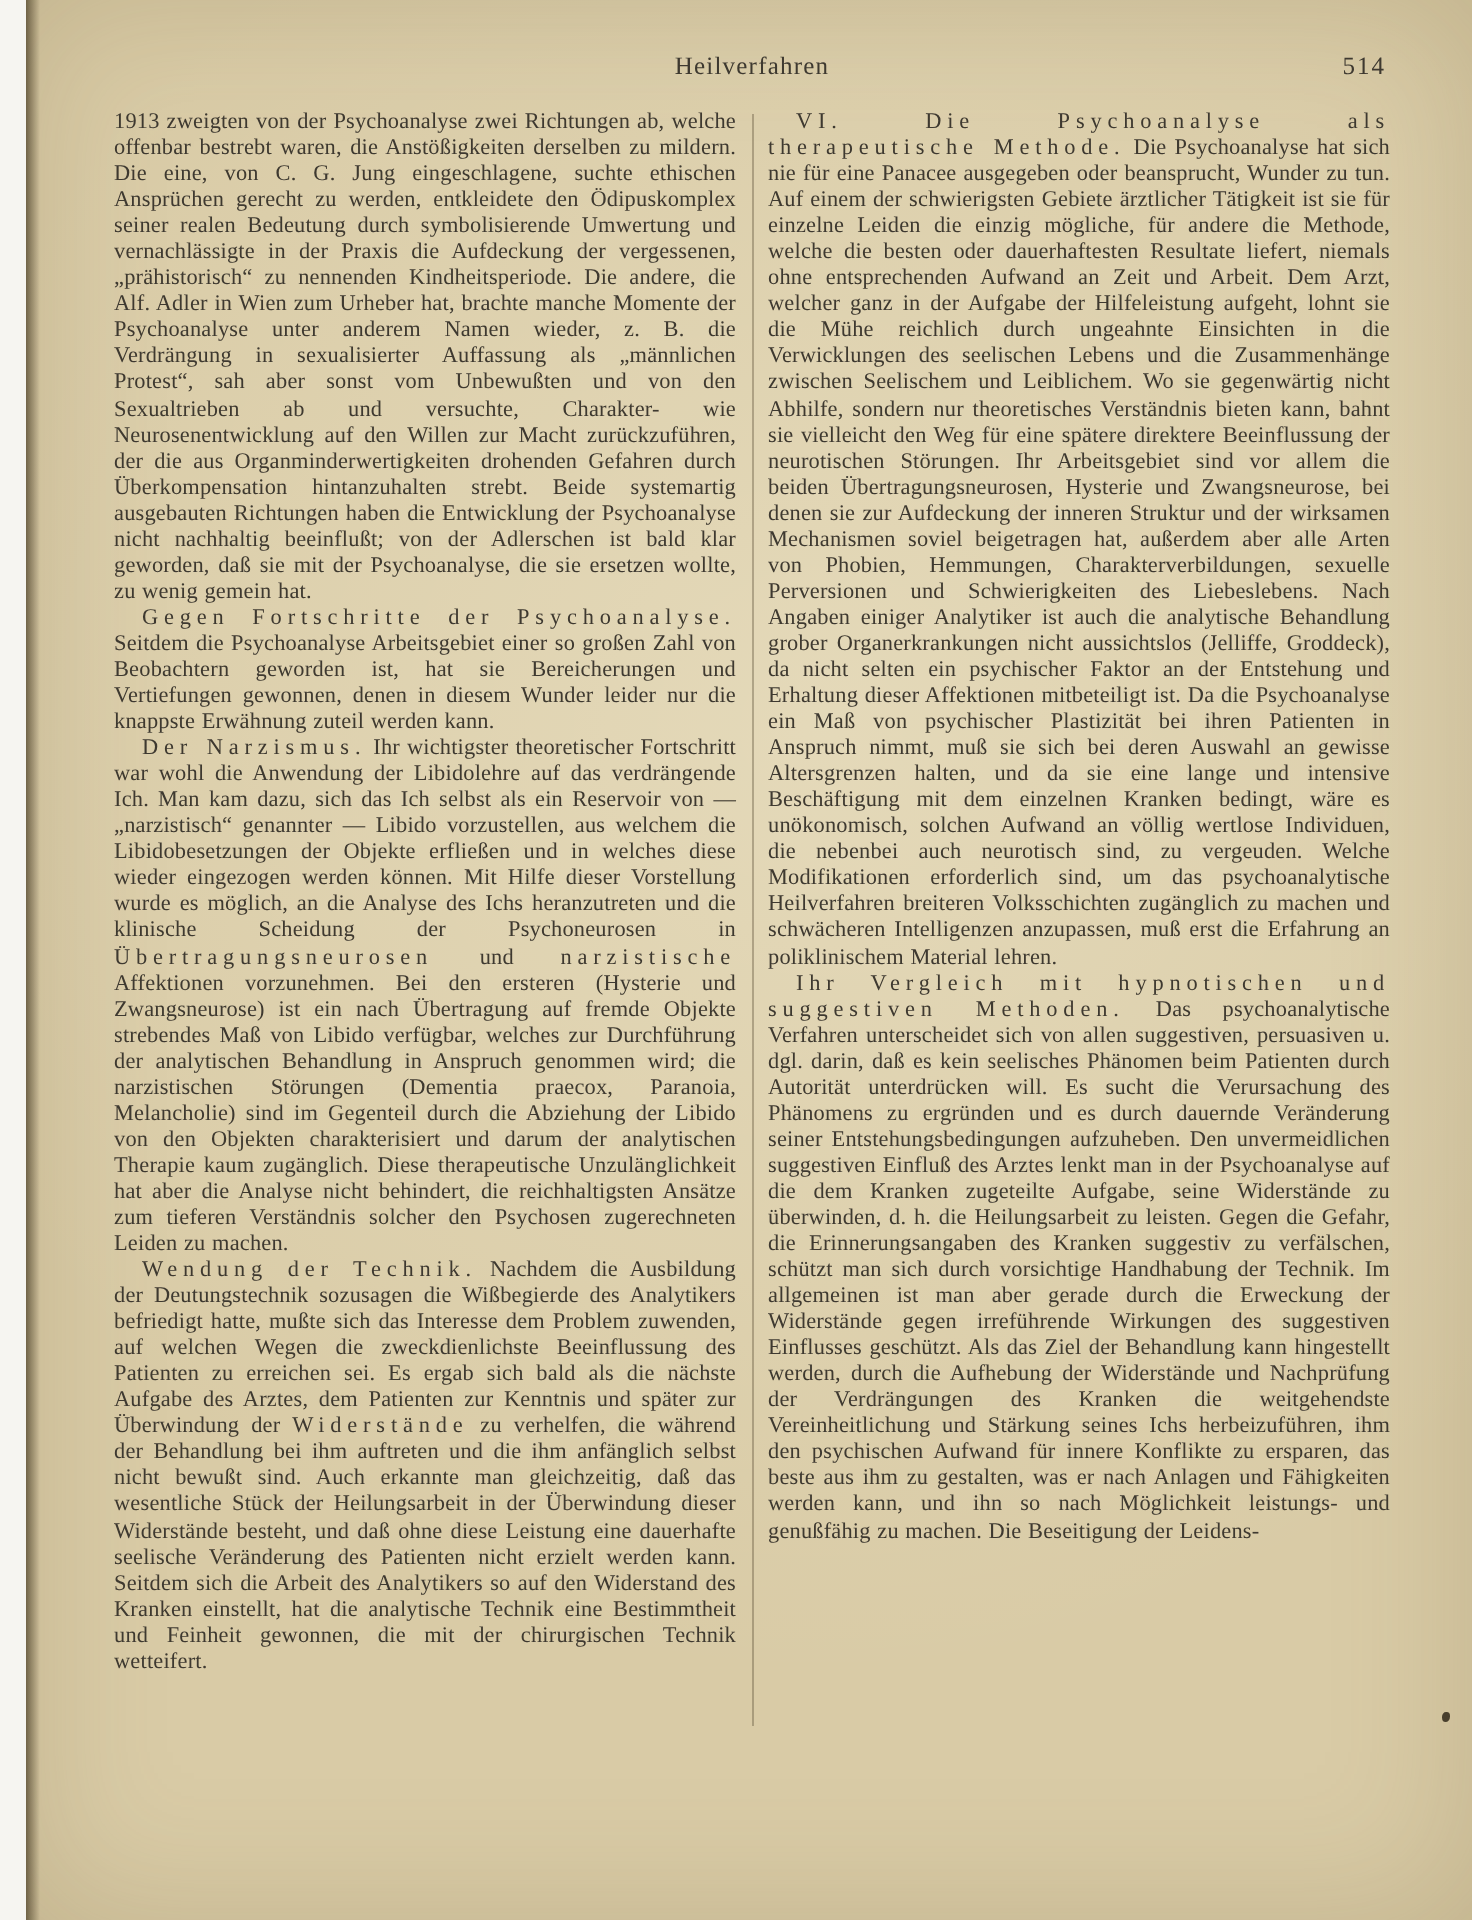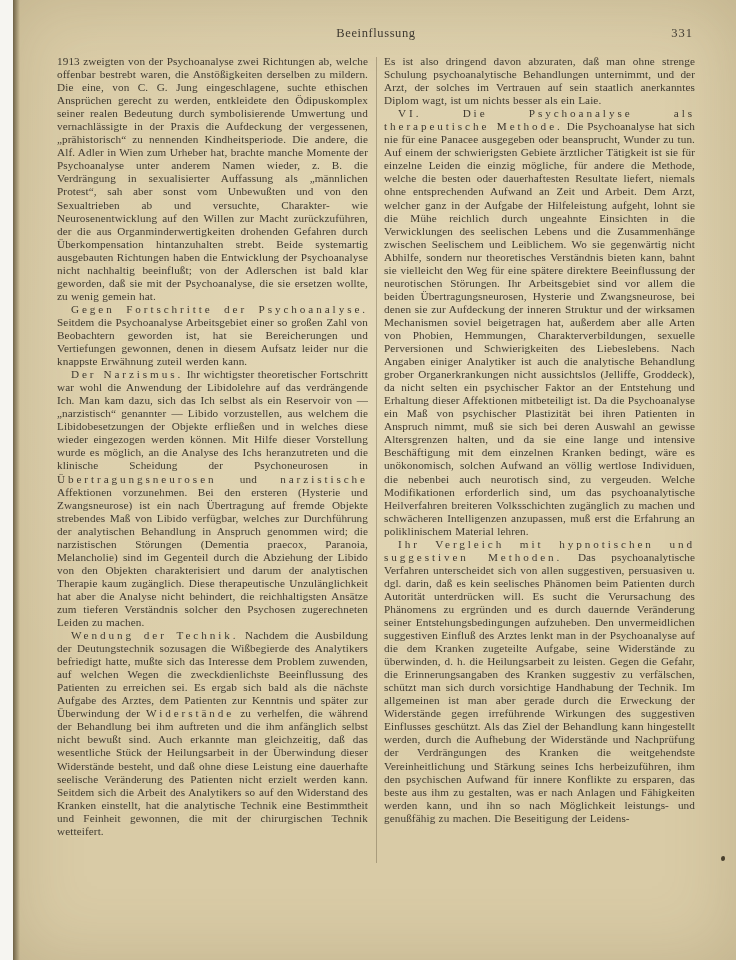--- a/index.html
+++ b/index.html
@@ -97,34 +97,33 @@
 </style>
 </head>
 <body>
 
 <div class="scan">
   <div class="paper">
     <div class="paper-edge"></div>
   </div>
 
   <div class="header">
-    <span class="title">Beeinflussung</span>
-    <span class="pagenum">331</span>
+    <span class="title">Heilverfahren</span>
+    <span class="pagenum">514</span>
   </div>
 
   <div class="divider"></div>
 
   <div class="cols">
     <div class="col">
         <p class=""><span>1913 zweigten von der Psychoanalyse zwei Richtungen ab, welche offenbar bestrebt waren, die Anstößigkeiten derselben zu mildern. Die eine, von C. G. Jung eingeschlagene, suchte ethischen Ansprüchen gerecht zu werden, entkleidete den Ödipuskomplex seiner realen Bedeutung durch symbolisierende Umwertung und vernachlässigte in der Praxis die Aufdeckung der vergessenen, „prähistorisch“ zu nennenden Kindheitsperiode. Die andere, die Alf. Adler in Wien zum Urheber hat, brachte manche Momente der Psychoanalyse unter anderem Namen wieder, z. B. die Verdrängung in sexualisierter Auffassung als „männlichen Protest“, sah aber sonst vom Unbewußten und von den Sexualtrieben ab und versuchte, Charakter- wie Neurosenentwicklung auf den Willen zur Macht zurückzuführen, der die aus Organminderwertigkeiten drohenden Gefahren durch Überkompensation hintanzuhalten strebt. Beide systemartig ausgebauten Richtungen haben die Entwicklung der Psychoanalyse nicht nachhaltig beeinflußt; von der Adlerschen ist bald klar geworden, daß sie mit der Psychoanalyse, die sie ersetzen wollte, zu wenig gemein hat.</span></p>
-        <p class="indent"><span class="sperr">Gegen Fortschritte der Psychoanalyse.</span><span> Seitdem die Psychoanalyse Arbeitsgebiet einer so großen Zahl von Beobachtern geworden ist, hat sie Bereicherungen und Vertiefungen gewonnen, denen in diesem Aufsatz leider nur die knappste Erwähnung zuteil werden kann.</span></p>
+        <p class="indent"><span class="sperr">Gegen Fortschritte der Psychoanalyse.</span><span> Seitdem die Psychoanalyse Arbeitsgebiet einer so großen Zahl von Beobachtern geworden ist, hat sie Bereicherungen und Vertiefungen gewonnen, denen in diesem Wunder leider nur die knappste Erwähnung zuteil werden kann.</span></p>
         <p class="indent"><span class="sperr">Der Narzismus.</span><span> Ihr wichtigster theoretischer Fortschritt war wohl die Anwendung der Libidolehre auf das verdrängende Ich. Man kam dazu, sich das Ich selbst als ein Reservoir von — „narzistisch“ genannter — Libido vorzustellen, aus welchem die Libidobesetzungen der Objekte erfließen und in welches diese wieder eingezogen werden können. Mit Hilfe dieser Vorstellung wurde es möglich, an die Analyse des Ichs heranzutreten und die klinische Scheidung der Psychoneurosen in </span><span class="sperr">Übertragungsneurosen</span><span> und </span><span class="sperr">narzistische</span><span> Affektionen vorzunehmen. Bei den ersteren (Hysterie und Zwangsneurose) ist ein nach Übertragung auf fremde Objekte strebendes Maß von Libido verfügbar, welches zur Durchführung der analytischen Behandlung in Anspruch genommen wird; die narzistischen Störungen (Dementia praecox, Paranoia, Melancholie) sind im Gegenteil durch die Abziehung der Libido von den Objekten charakterisiert und darum der analytischen Therapie kaum zugänglich. Diese therapeutische Unzulänglichkeit hat aber die Analyse nicht behindert, die reichhaltigsten Ansätze zum tieferen Verständnis solcher den Psychosen zugerechneten Leiden zu machen.</span></p>
         <p class="indent"><span class="sperr">Wendung der Technik.</span><span> Nachdem die Ausbildung der Deutungstechnik sozusagen die Wißbegierde des Analytikers befriedigt hatte, mußte sich das Interesse dem Problem zuwenden, auf welchen Wegen die zweckdienlichste Beeinflussung des Patienten zu erreichen sei. Es ergab sich bald als die nächste Aufgabe des Arztes, dem Patienten zur Kenntnis und später zur Überwindung der </span><span class="sperr">Widerstände</span><span> zu verhelfen, die während der Behandlung bei ihm auftreten und die ihm anfänglich selbst nicht bewußt sind. Auch erkannte man gleichzeitig, daß das wesentliche Stück der Heilungsarbeit in der Überwindung dieser Widerstände besteht, und daß ohne diese Leistung eine dauerhafte seelische Veränderung des Patienten nicht erzielt werden kann. Seitdem sich die Arbeit des Analytikers so auf den Widerstand des Kranken einstellt, hat die analytische Technik eine Bestimmtheit und Feinheit gewonnen, die mit der chirurgischen Technik wetteifert.</span></p>
       </div>
     <div class="col">
-        <p class=""><span>Es ist also dringend davon abzuraten, daß man ohne strenge Schulung psychoanalytische Behandlungen unternimmt, und der Arzt, der solches im Vertrauen auf sein staatlich anerkanntes Diplom wagt, ist um nichts besser als ein Laie.</span></p>
         <p class="indent"><span class="sperr">VI. Die Psychoanalyse als therapeutische Methode.</span><span> Die Psychoanalyse hat sich nie für eine Panacee ausgegeben oder beansprucht, Wunder zu tun. Auf einem der schwierigsten Gebiete ärztlicher Tätigkeit ist sie für einzelne Leiden die einzig mögliche, für andere die Methode, welche die besten oder dauerhaftesten Resultate liefert, niemals ohne entsprechenden Aufwand an Zeit und Arbeit. Dem Arzt, welcher ganz in der Aufgabe der Hilfeleistung aufgeht, lohnt sie die Mühe reichlich durch ungeahnte Einsichten in die Verwicklungen des seelischen Lebens und die Zusammenhänge zwischen Seelischem und Leiblichem. Wo sie gegenwärtig nicht Abhilfe, sondern nur theoretisches Verständnis bieten kann, bahnt sie vielleicht den Weg für eine spätere direktere Beeinflussung der neurotischen Störungen. Ihr Arbeitsgebiet sind vor allem die beiden Übertragungsneurosen, Hysterie und Zwangsneurose, bei denen sie zur Aufdeckung der inneren Struktur und der wirksamen Mechanismen soviel beigetragen hat, außerdem aber alle Arten von Phobien, Hemmungen, Charakterverbildungen, sexuelle Perversionen und Schwierigkeiten des Liebeslebens. Nach Angaben einiger Analytiker ist auch die analytische Behandlung grober Organerkrankungen nicht aussichtslos (Jelliffe, Groddeck), da nicht selten ein psychischer Faktor an der Entstehung und Erhaltung dieser Affektionen mitbeteiligt ist. Da die Psychoanalyse ein Maß von psychischer Plastizität bei ihren Patienten in Anspruch nimmt, muß sie sich bei deren Auswahl an gewisse Altersgrenzen halten, und da sie eine lange und intensive Beschäftigung mit dem einzelnen Kranken bedingt, wäre es unökonomisch, solchen Aufwand an völlig wertlose Individuen, die nebenbei auch neurotisch sind, zu vergeuden. Welche Modifikationen erforderlich sind, um das psychoanalytische Heilverfahren breiteren Volksschichten zugänglich zu machen und schwächeren Intelligenzen anzupassen, muß erst die Erfahrung an poliklinischem Material lehren.</span></p>
         <p class="indent"><span class="sperr">Ihr Vergleich mit hypnotischen und suggestiven Methoden.</span><span> Das psychoanalytische Verfahren unterscheidet sich von allen suggestiven, persuasiven u. dgl. darin, daß es kein seelisches Phänomen beim Patienten durch Autorität unterdrücken will. Es sucht die Verursachung des Phänomens zu ergründen und es durch dauernde Veränderung seiner Entstehungsbedingungen aufzuheben. Den unvermeidlichen suggestiven Einfluß des Arztes lenkt man in der Psychoanalyse auf die dem Kranken zugeteilte Aufgabe, seine Widerstände zu überwinden, d. h. die Heilungsarbeit zu leisten. Gegen die Gefahr, die Erinnerungsangaben des Kranken suggestiv zu verfälschen, schützt man sich durch vorsichtige Handhabung der Technik. Im allgemeinen ist man aber gerade durch die Erweckung der Widerstände gegen irreführende Wirkungen des suggestiven Einflusses geschützt. Als das Ziel der Behandlung kann hingestellt werden, durch die Aufhebung der Widerstände und Nachprüfung der Verdrängungen des Kranken die weitgehendste Vereinheitlichung und Stärkung seines Ichs herbeizuführen, ihm den psychischen Aufwand für innere Konflikte zu ersparen, das beste aus ihm zu gestalten, was er nach Anlagen und Fähigkeiten werden kann, und ihn so nach Möglichkeit leistungs- und genußfähig zu machen. Die Beseitigung der Leidens-</span></p>
       </div>
   </div>
 
   <div class="speck"></div>
 </div>
 
 </body></html>

